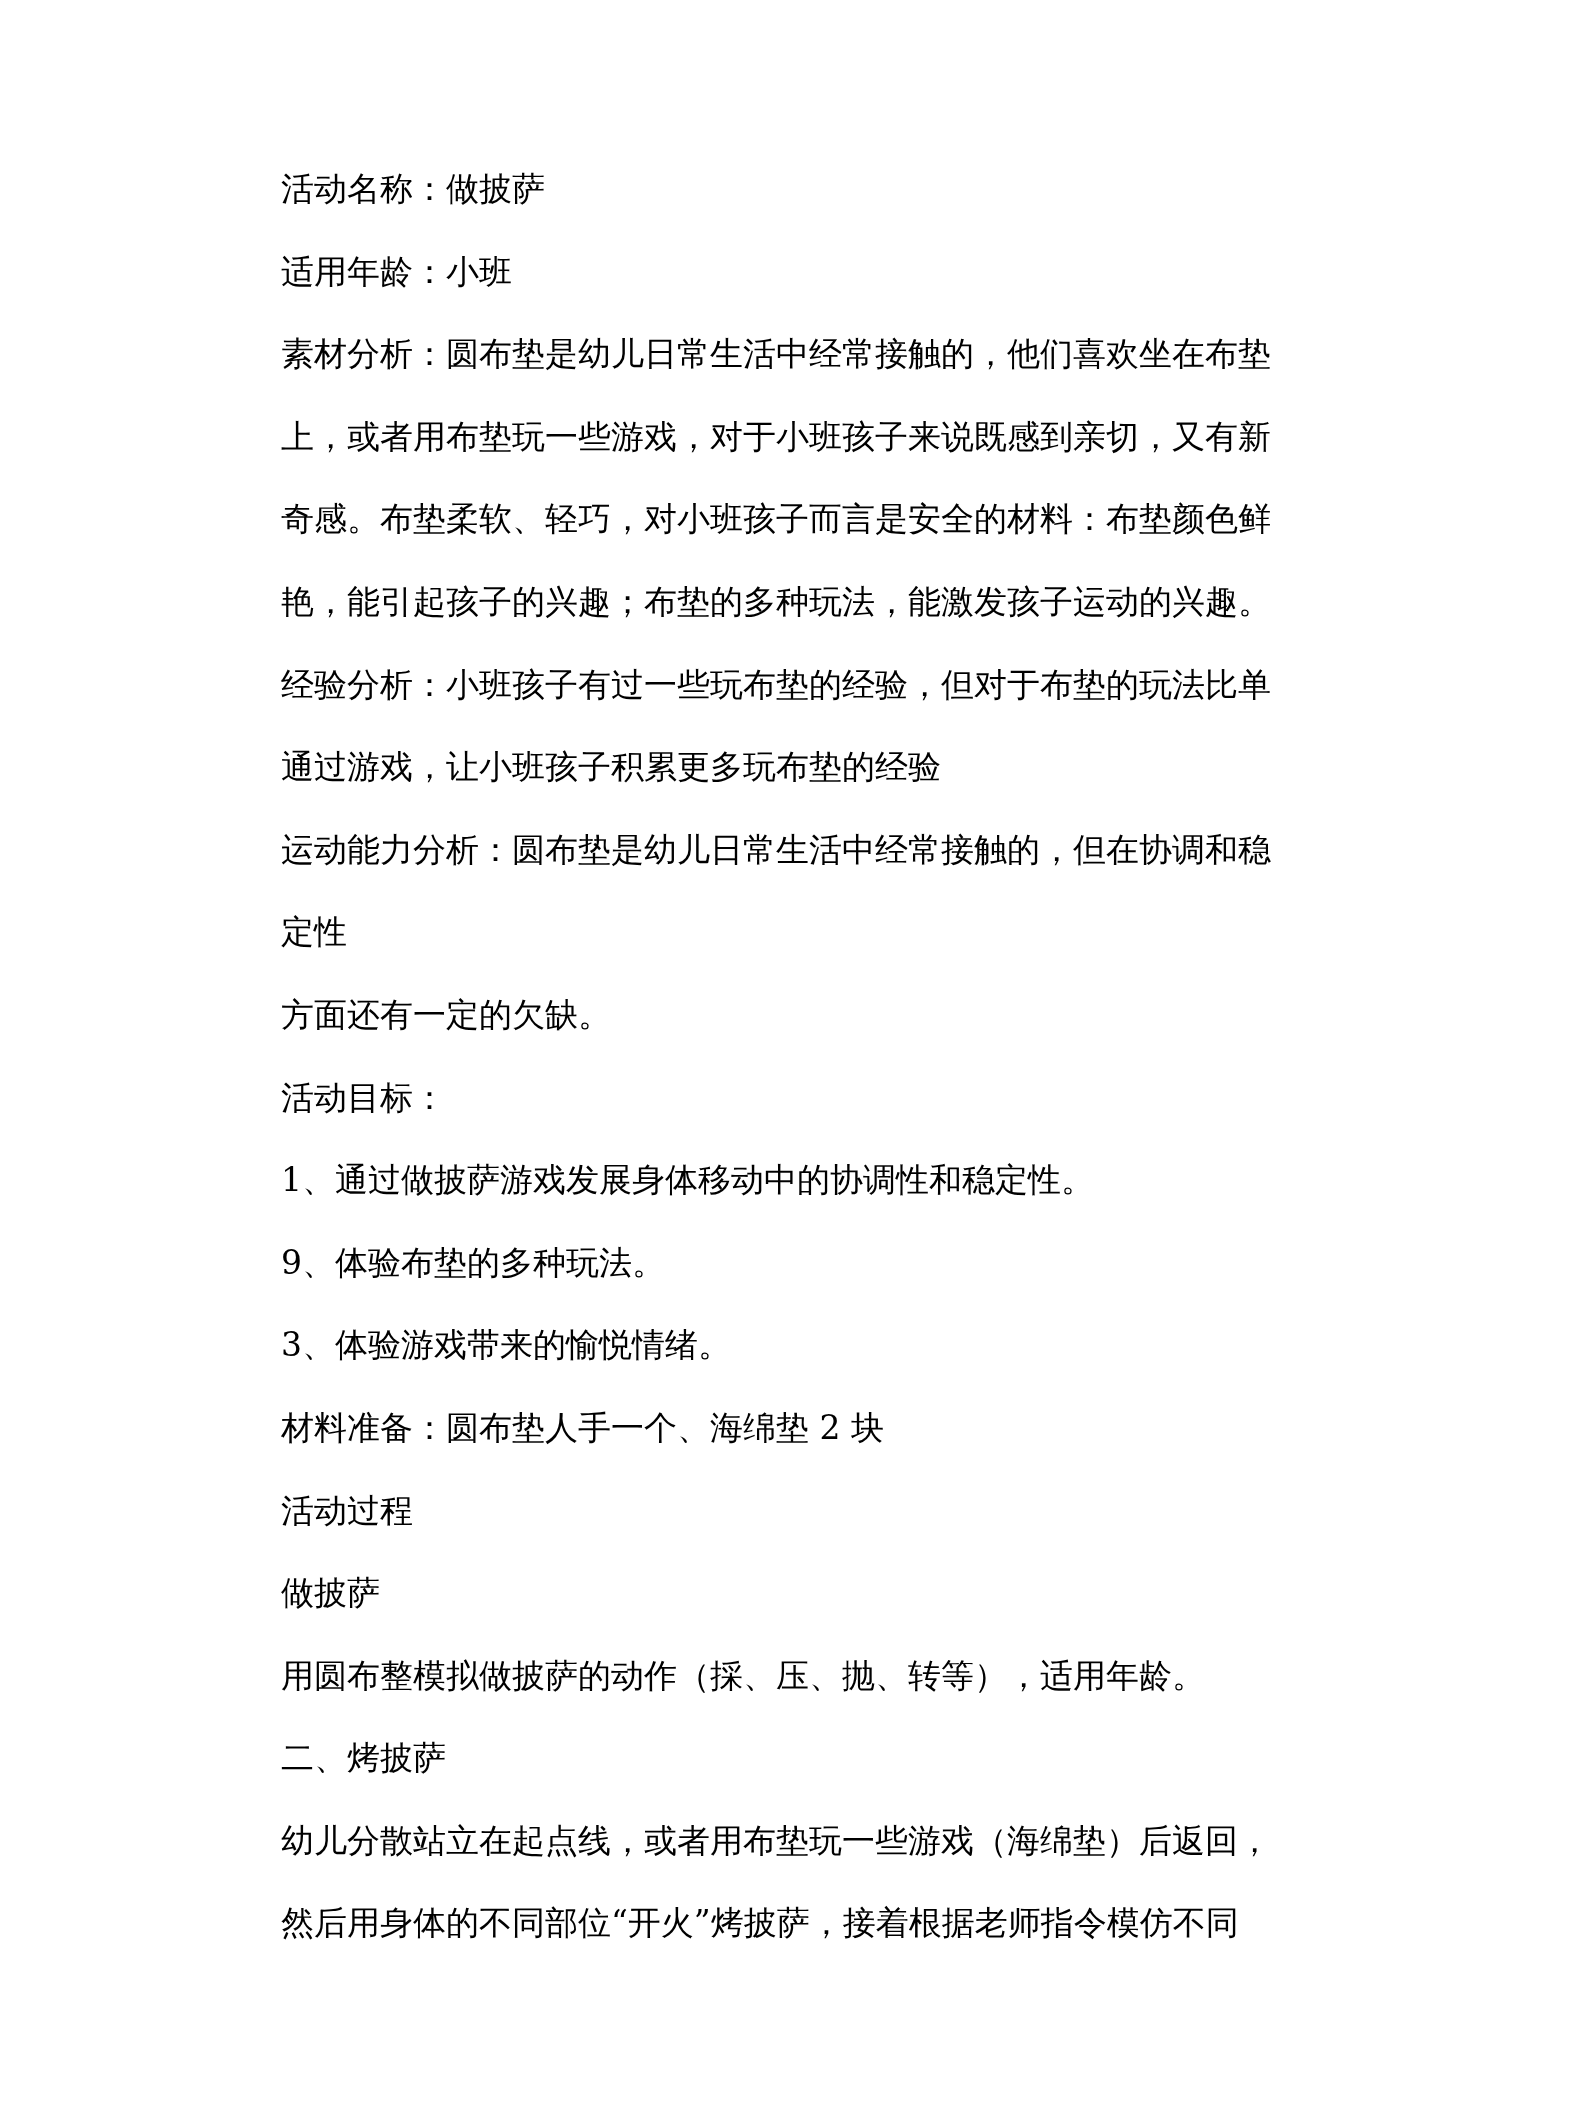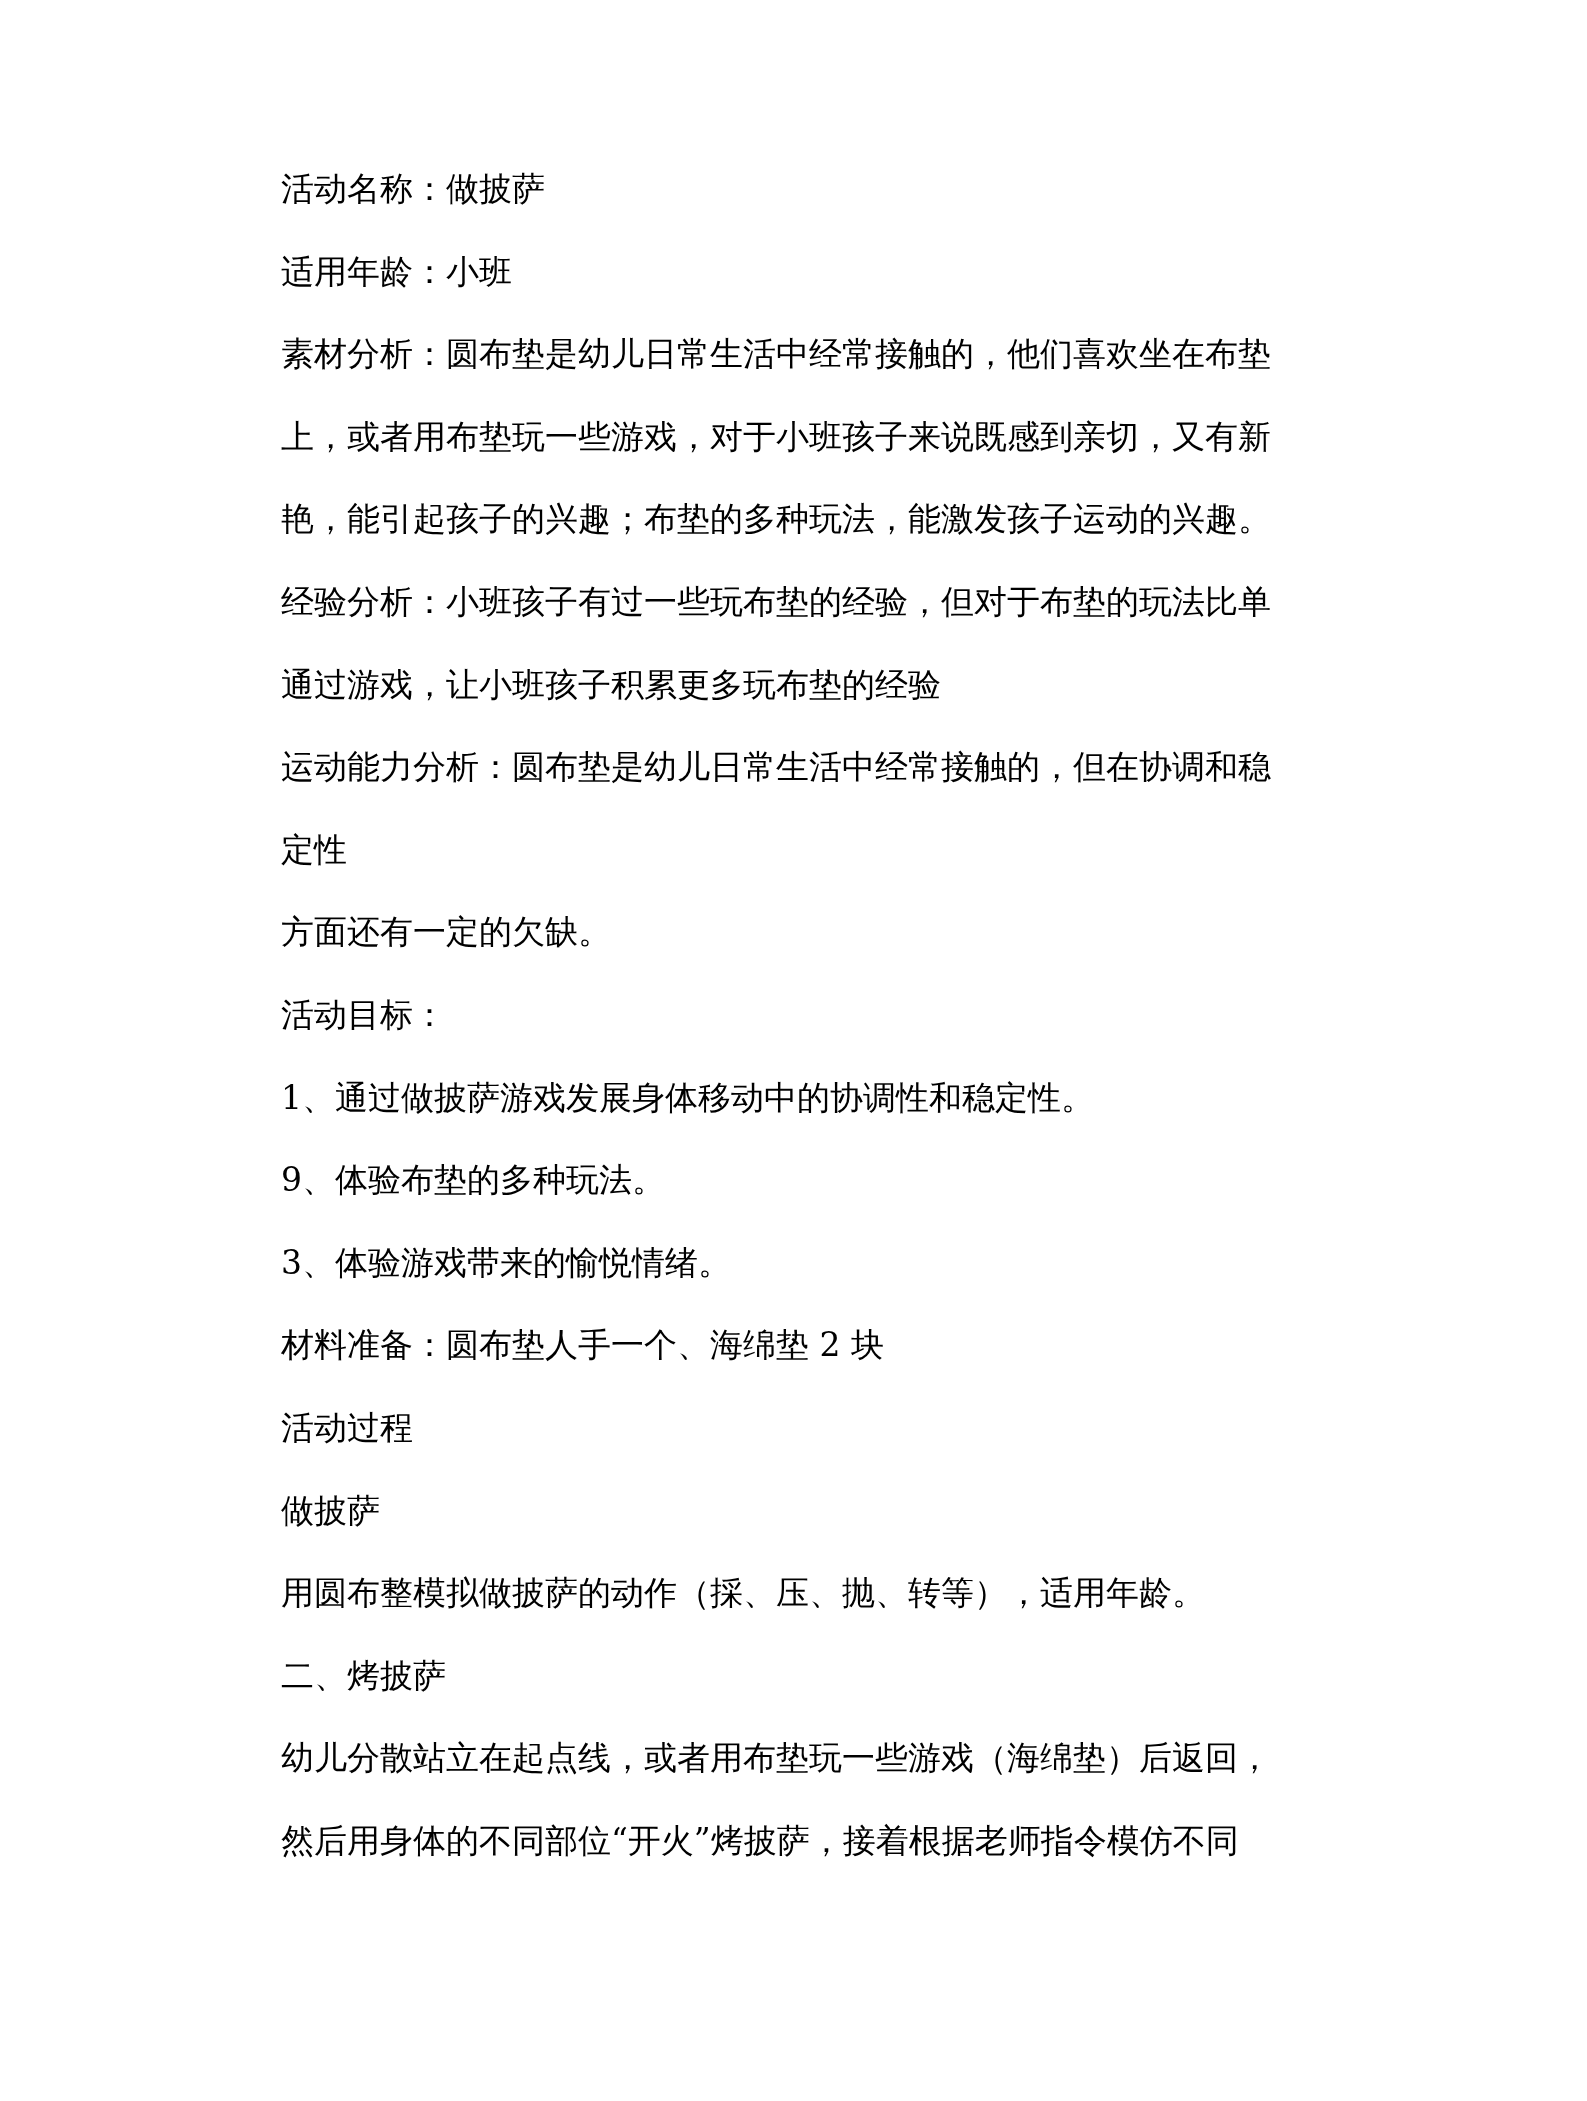--- a/index.html
+++ b/index.html
@@ -32,20 +32,21 @@
     }
   </style>
 </head>
 <body>
 
 <div class="page">
   <p class="line">活动名称：做披萨</p>
   <p class="line">适用年龄：小班</p>
   <p class="line">素材分析：圆布垫是幼儿日常生活中经常接触的，他们喜欢坐在布垫</p>
   <p class="line">上，或者用布垫玩一些游戏，对于小班孩子来说既感到亲切，又有新</p>
+  <p class="line">奇感。布垫柔软、轻巧，对小班孩子而言是安全的材料：布垫颜色鲜</p>
   <p class="line">艳，能引起孩子的兴趣；布垫的多种玩法，能激发孩子运动的兴趣。</p>
   <p class="line">经验分析：小班孩子有过一些玩布垫的经验，但对于布垫的玩法比单</p>
   <p class="line">通过游戏，让小班孩子积累更多玩布垫的经验</p>
   <p class="line">运动能力分析：圆布垫是幼儿日常生活中经常接触的，但在协调和稳</p>
   <p class="line">定性</p>
   <p class="line">方面还有一定的欠缺。</p>
   <p class="line">活动目标：</p>
   <p class="line">1、通过做披萨游戏发展身体移动中的协调性和稳定性。</p>
   <p class="line">9、体验布垫的多种玩法。</p>
   <p class="line">3、体验游戏带来的愉悦情绪。</p>

